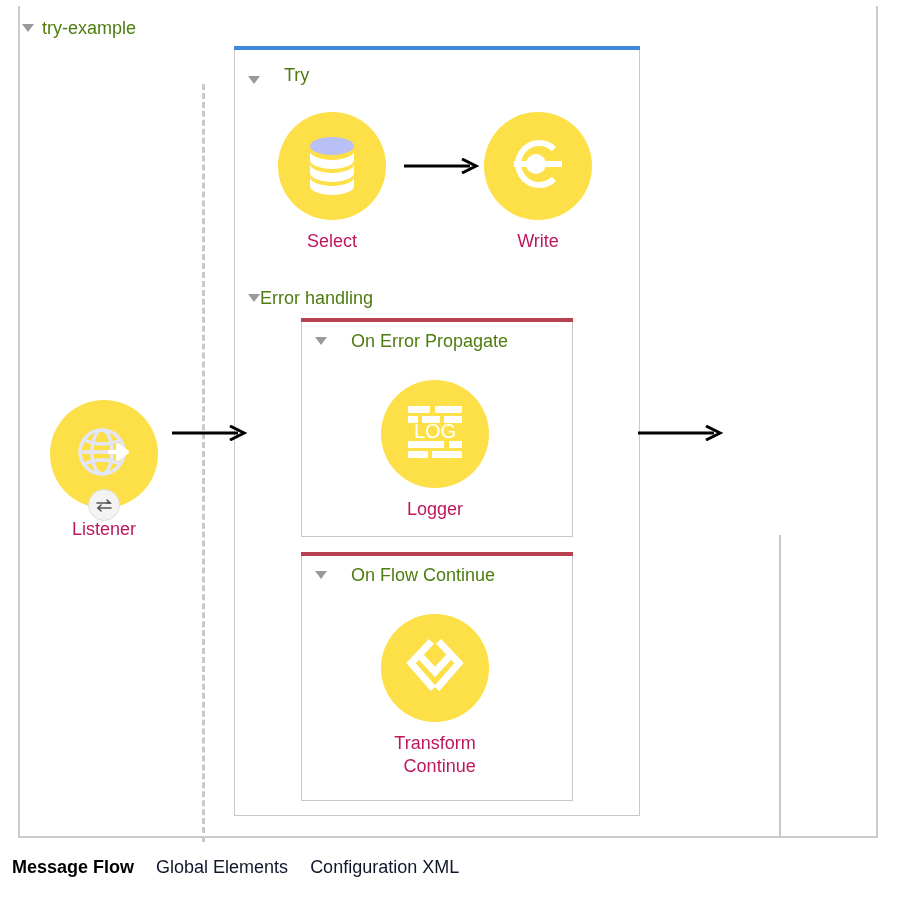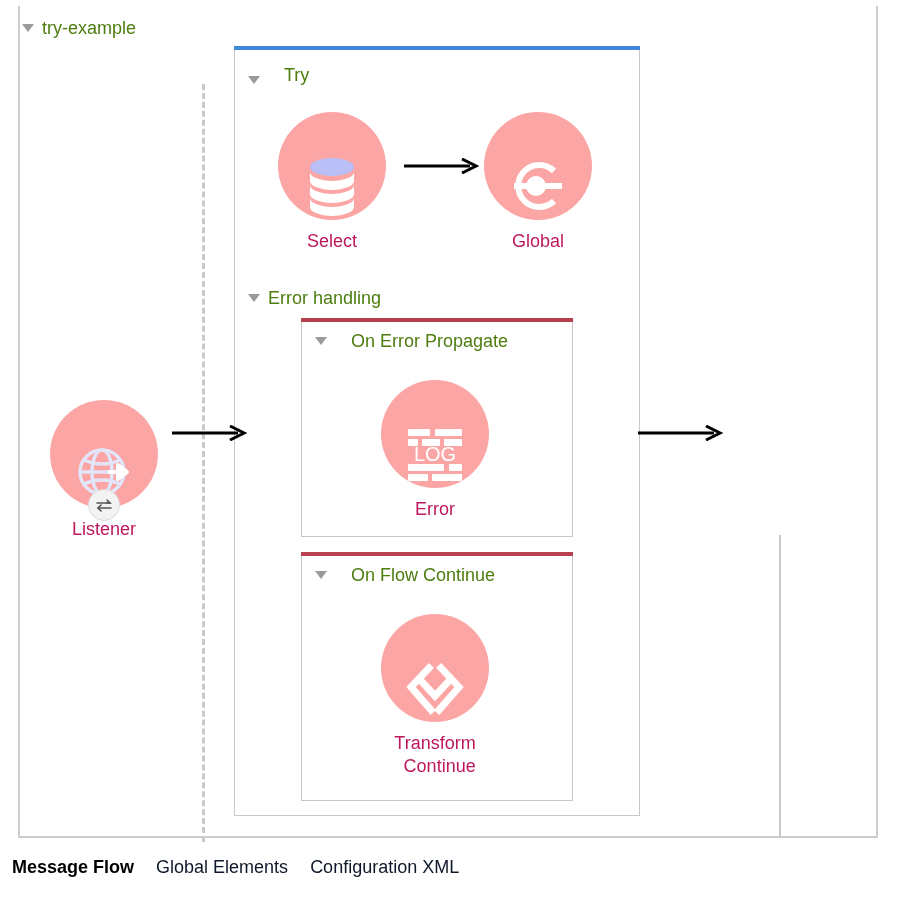--- a/index.html
+++ b/index.html
@@ -93,21 +93,20 @@
   }
 
   
   #errhandling-header {
     position: absolute;
     left: 248px;
     top: 287px;
     height: 22px;
     display: flex;
     align-items: center;
-    gap: 8px;
     text-align: center;
   }
 
   
   .err-topbar {
     position: absolute;
     height: 4px;
     background: #b8414f;
   }
   .err-box {
@@ -137,23 +136,23 @@
   .node {
     position: absolute;
     display: flex;
     flex-direction: column;
     align-items: center;
   }
   .node-circle {
     width: 108px;
     height: 108px;
     border-radius: 50%;
-    background: #fca5a5;
-    display: flex;
-    align-items: flex-end;
+    background: #fde047;
+    display: flex;
+    align-items: center;
     justify-content: center;
     position: relative;
   }
   .node-label {
     margin-top: 10px;
     font-size: 18px;
     color: #be185d;
     text-align: right;
     line-height: 1.25;
     white-space: pre-line;
@@ -336,21 +335,21 @@
   <div class="node" id="node-write">
     <div class="node-circle">
       <span>
         <svg width="64" height="60" viewBox="0 0 64 60">
           <path d="M48 15 A21 21 0 1 0 48 45" fill="none" stroke="#ffffff" stroke-width="6"></path>
           <line x1="8" y1="30" x2="56" y2="30" stroke="#ffffff" stroke-width="6"></line>
           <circle cx="30" cy="30" r="10" fill="#ffffff"></circle>
         </svg>
       </span>
     </div>
-    <div class="node-label">Global</div>
+    <div class="node-label">Write</div>
   </div>
 
   <div class="node" id="node-logger">
     <div class="node-circle">
       <span>
         <svg width="62" height="58" viewBox="0 0 62 58">
           <g fill="#ffffff">
             <rect x="4" y="3" width="22" height="7" rx="1"></rect>
             <rect x="31" y="3" width="27" height="7" rx="1"></rect>
             <rect x="4" y="13" width="10" height="7" rx="1"></rect>
@@ -358,21 +357,21 @@
             <rect x="40" y="13" width="18" height="7" rx="1"></rect>
             <rect x="4" y="38" width="36" height="7" rx="1"></rect>
             <rect x="45" y="38" width="13" height="7" rx="1"></rect>
             <rect x="4" y="48" width="20" height="7" rx="1"></rect>
             <rect x="28" y="48" width="30" height="7" rx="1"></rect>
           </g>
           <text x="31" y="35" text-anchor="middle" font-family="Liberation Sans, sans-serif" font-size="20" fill="#ffffff">LOG</text>
         </svg>
       </span>
     </div>
-    <div class="node-label">Error</div>
+    <div class="node-label">Logger</div>
   </div>
 
   <div class="node" id="node-transform">
     <div class="node-circle">
       <span>
         <svg width="62" height="56" viewBox="0 0 62 56">
           <g fill="none" stroke="#ffffff" stroke-width="7" stroke-linejoin="miter" stroke-linecap="square">
             <polyline points="25,6 7,25 27,48"></polyline>
             <polyline points="37,6 55,25 35,48"></polyline>
             <polyline points="18,20 31,34 44,20"></polyline>

